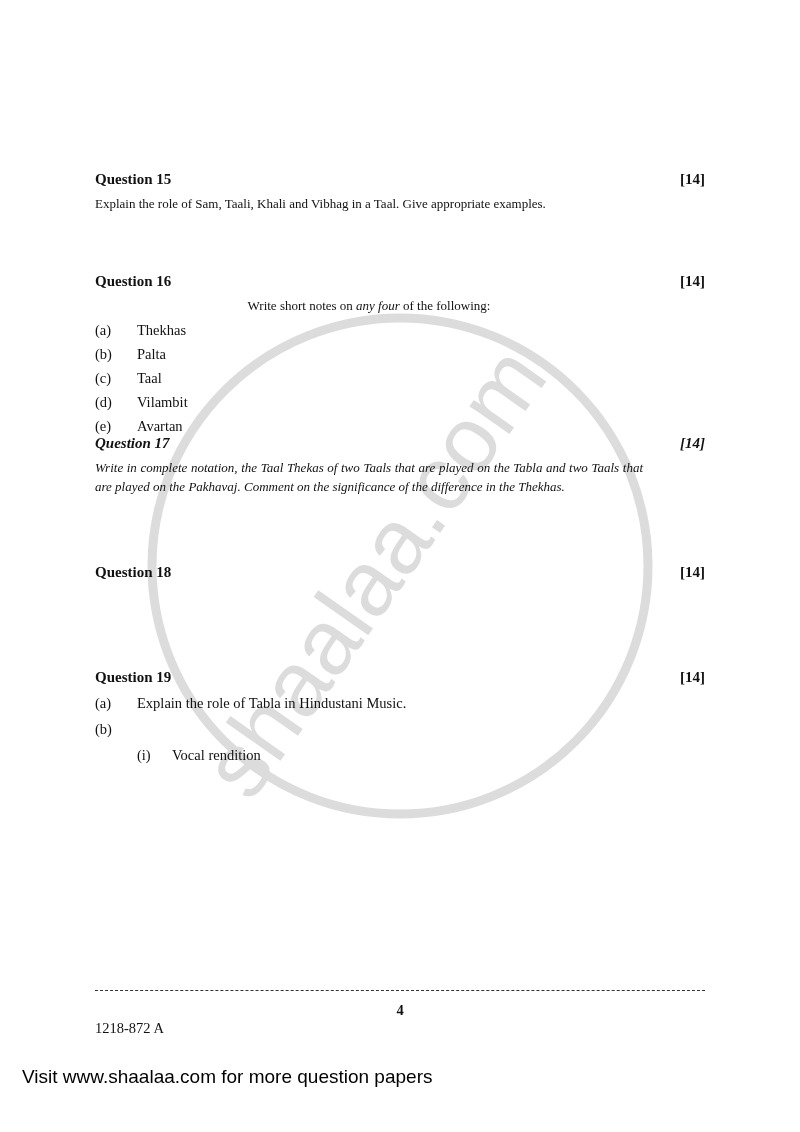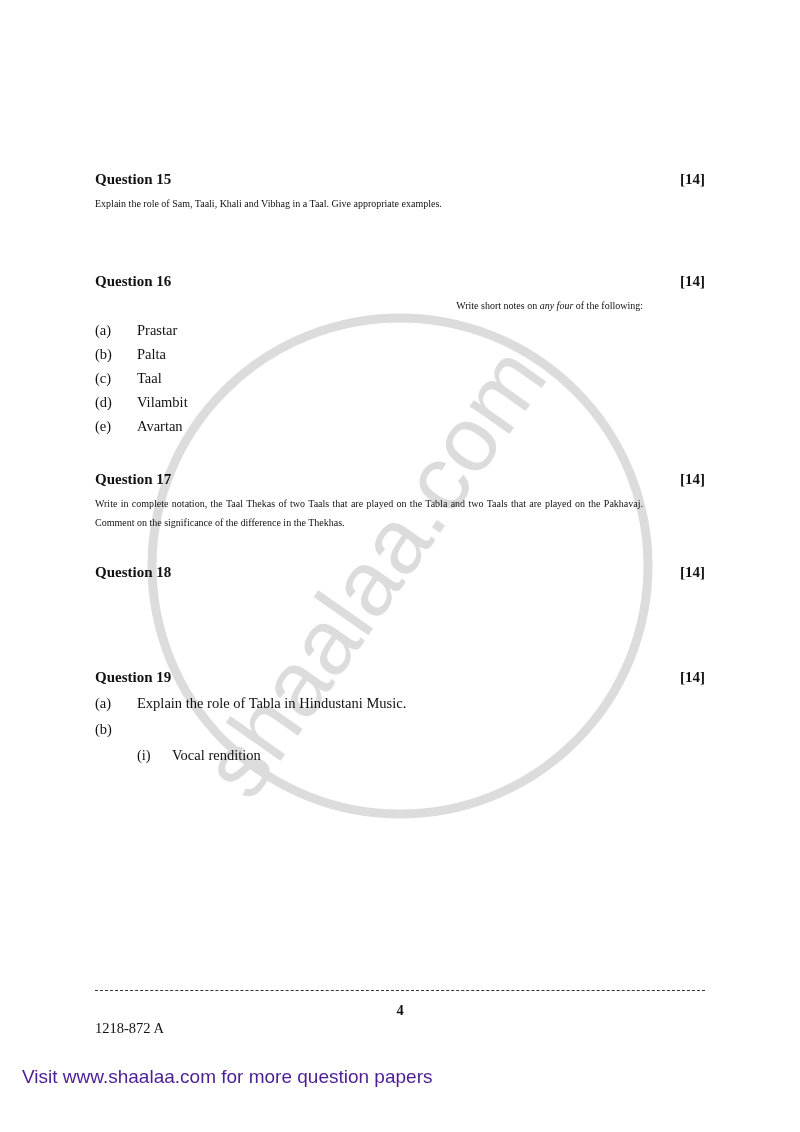--- a/index.html
+++ b/index.html
@@ -2,29 +2,29 @@
 <html><head>
 <meta charset="utf-8">
 <style>
   html, body { margin:0; padding:0; }
   body { width:800px; height:1132px; background:#ffffff; position:relative; overflow:hidden;
          font-family:"Liberation Serif", serif; color:#111; }
   .page { position:absolute; left:0; top:0; width:800px; height:1132px; }
   .watermark { position:absolute; left:0; top:0; width:800px; height:1132px; pointer-events:none; z-index:0; }
   .q { position:absolute; left:95px; width:610px; z-index:1; }
   .qhead { display:flex; justify-content:space-between; font-weight:bold; font-size:15px; line-height:18px; }
-  .qbody { font-size:10px; line-height:19px; width:548px; text-align:justify; margin-top:6px; }
+  .qbody { font-size:13px; line-height:19px; width:548px; text-align:justify; margin-top:6px; }
   .opt { display:flex; font-size:14.5px; line-height:18px; margin-top:6px; }
   .opt .lbl { width:42px; }
   .sub { display:flex; font-size:14.5px; line-height:18px; margin-top:8px; margin-left:42px; }
   .sub .lbl { width:35px; }
   .divider { position:absolute; left:95px; top:990px; width:610px; border-top:1px dashed #333; z-index:1; }
   .pagenum { position:absolute; left:0; width:800px; top:1002px; text-align:center; font-weight:bold; font-size:14.5px; z-index:1; }
   .code { position:absolute; left:95px; top:1020px; font-weight:normal; font-size:14.5px; z-index:1; }
-  .footer { position:absolute; left:22px; top:1066px; font-family:"Liberation Sans", sans-serif; font-size:19px; color:#4c1d95; z-index:1;text-align:right; }
+  .footer { position:absolute; left:22px; top:1066px; font-family:"Liberation Sans", sans-serif; font-size:19px; color:#000000; z-index:1;text-align:right; }
 </style>
 </head>
 <body>
 
 <div class="page">
 
   <svg class="watermark" viewBox="0 0 800 1132" width="800" height="1132">
     <circle cx="400" cy="566" r="248" fill="none" stroke="#dcdcdc" stroke-width="9"></circle>
     <text x="400" y="590" text-anchor="middle" transform="rotate(-55 400 590)" font-family="Liberation Sans, sans-serif" font-size="92" fill="#dcdcdc">shaalaa.com</text>
   </svg>
@@ -35,44 +35,44 @@
       <span>[14]</span>
     </div>
     <div class="qbody">Explain the role of Sam, Taali, Khali and Vibhag in a Taal.  Give appropriate examples.</div>
   </div>
 
   <div class="q" style="top:272px;">
     <div class="qhead">
       <span>Question 16</span>
       <span>[14]</span>
     </div>
-    <div class="qbody" style="text-align:right;"><span>Write short notes on </span><em>any four</em><span> of the following:</span></div>
+    <div class="qbody" style="text-align:center;"><span>Write short notes on </span><em>any four</em><span> of the following:</span></div>
     <div class="opt">
         <span class="lbl">(a)</span>
-        <span>Prastar</span>
+        <span>Thekhas</span>
       </div>
     <div class="opt">
         <span class="lbl">(b)</span>
         <span>Palta</span>
       </div>
     <div class="opt">
         <span class="lbl">(c)</span>
         <span>Taal</span>
       </div>
     <div class="opt">
         <span class="lbl">(d)</span>
         <span>Vilambit</span>
       </div>
     <div class="opt">
         <span class="lbl">(e)</span>
         <span>Avartan</span>
       </div>
   </div>
 
-  <div class="q" style="top:470px;">
+  <div class="q" style="top:434px;font-style:italic;">
     <div class="qhead">
       <span>Question 17</span>
       <span>[14]</span>
     </div>
     <div class="qbody" style="">Write in complete notation, the Taal Thekas of two Taals that are played on the Tabla and two Taals that are played on the Pakhavaj.  Comment on the significance of the difference in the Thekhas.</div>
   </div>
 
   <div class="q" style="top:563px;">
     <div class="qhead">
       <span>Question 18</span>

